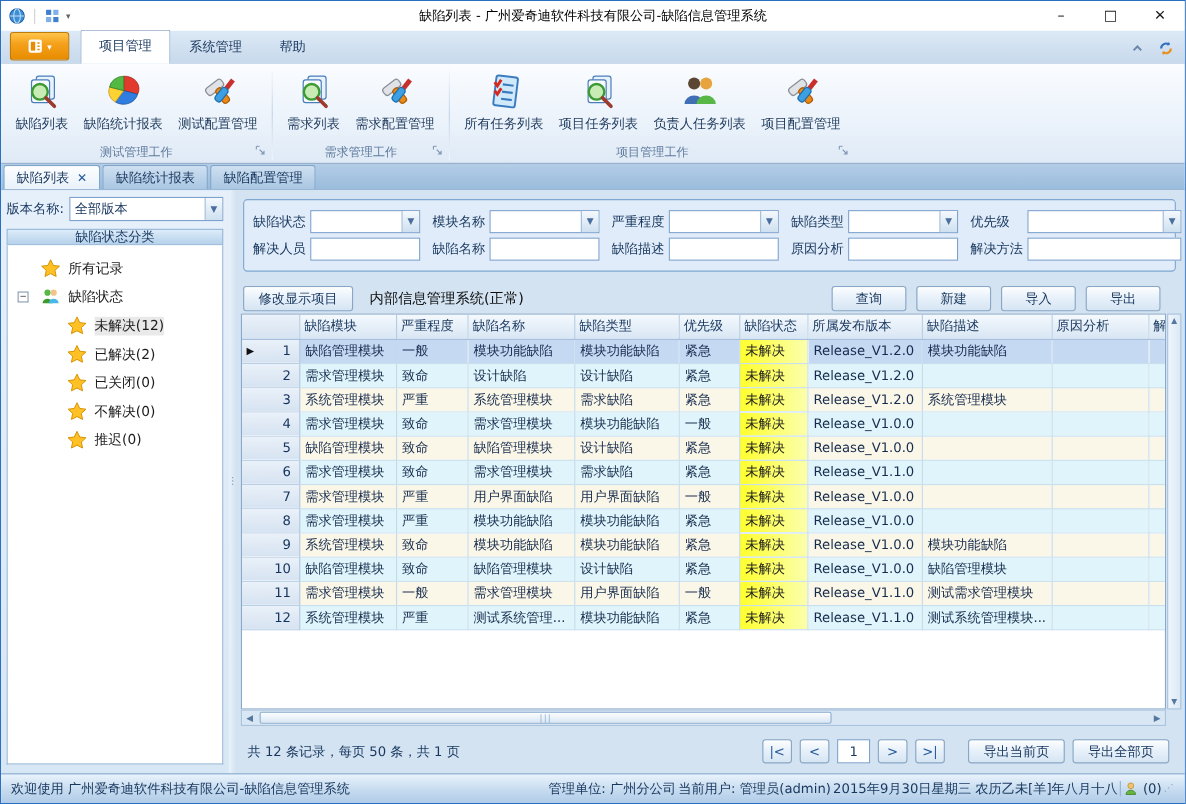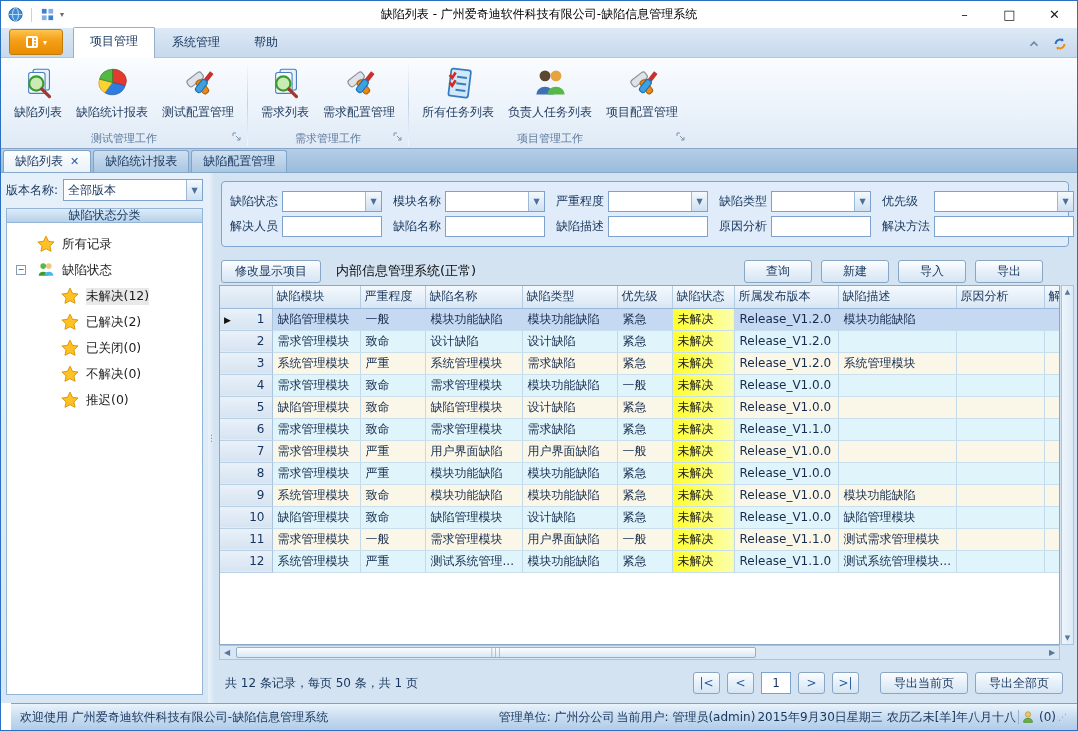--- a/index.html
+++ b/index.html
@@ -95,21 +95,21 @@
   .fpair{display:flex;align-items:center;margin-right:11px}
   .flabel{width:52px;white-space:nowrap;overflow:hidden}
   .fcombo{height:21px;background:#fff;border:1px solid #7da2ce;display:flex}
   .fcombo .cval{flex:1}
   .ftext{height:21px;background:#fff;border:1px solid #7da2ce}
 
   #toolbar-row{position:absolute;top:86px;left:6px;right:8px;height:24px;display:flex;align-items:center}
   .btn{height:23px;padding:0 13px;background:linear-gradient(#fdfeff,#e8f1fa 45%,#d6e5f3);
     border:1px solid #89a6c5;border-radius:3px;color:#17365d;display:flex;align-items:center;justify-content:center;white-space:nowrap}
   #system-status{margin-left:15px;font-weight:normal;color:#0d0d0d;font-size:13px}
-  .action-btns{margin-left:auto;display:flex;gap:9px;margin-right:26px}
+  .action-btns{margin-left:auto;display:flex;gap:9px;margin-right:14px}
   .action-btns .btn{width:68px}
 
   
   #grid-wrap{position:absolute;top:112px;left:4px;right:17px;bottom:58px;background:#fff;
     border:1px solid #8aa8c8;overflow:hidden}
   table{border-collapse:collapse;table-layout:fixed;width:894px}
   thead th{height:22px;background:linear-gradient(#f4f9fd,#d8e6f4);border-right:1px solid #b3cce2;
     border-bottom:1px solid #9db9d9;color:#17365d;font-weight:normal;text-align:left;padding:0 4px;white-space:nowrap;overflow:hidden}
   tbody td{height:22px;padding:0 5px;white-space:nowrap;overflow:hidden;color:#162c4e;
     border-right:1px solid #c3daea;border-bottom:1px solid #c9dfee}
@@ -131,21 +131,21 @@
     border:1px solid #8fb0d0;border-radius:2px;display:flex;align-items:center;justify-content:center;color:#8fb0d0;letter-spacing:1px}
 
   
   #pager{position:absolute;left:10px;right:8px;bottom:7px;height:26px;display:flex;align-items:center}
   .pager-right{margin-left:auto;display:flex;align-items:center;gap:7px;margin-right:6px}
   .navbtn{width:27px;height:22px;padding:0;color:#2a5d9e}
   #page-input{width:30px;height:22px;border:1px solid #7da2ce;text-align:center;font-family:inherit;font-size:12px;color:#17365d}
   .exportbtn{height:22px}
 
   
-  #statusbar{position:absolute;left:10px;right:0;bottom:0;height:27px;
+  #statusbar{position:absolute;left:0;right:0;bottom:0;height:27px;
     background:linear-gradient(#e9f3fc,#c3d9ee 60%,#b2cce8);border-top:1px solid #7ba3cc;
     display:flex;align-items:center;padding:0 9px;color:#17365d}
   .sb-right{margin-left:auto;display:flex;align-items:center;gap:2px}
   .sb-sep{width:1px;height:14px;background:#93b3d2}
   .sb-online{display:flex;align-items:center;gap:4px}
   .sb-online svg{width:14px;height:14px}
   .sb-grip{color:#8aa8c8;font-size:9px;letter-spacing:1px}
 </style>
 </head>
 <body>
@@ -311,20 +311,31 @@
                   <rect x="8" y="3" width="18" height="25" rx="2" fill="#cfe9fb" stroke="#3a7bbf" stroke-width="1.6"></rect>
                   <line x1="14" y1="10" x2="23" y2="10" stroke="#3a7bbf" stroke-width="1.8"></line>
                   <line x1="14" y1="16" x2="23" y2="16" stroke="#3a7bbf" stroke-width="1.8"></line>
                   <line x1="14" y1="22" x2="23" y2="22" stroke="#3a7bbf" stroke-width="1.8"></line>
                 </g>
                 <path d="M8 8l2.2 3 3.2-5" stroke="#d42a1e" stroke-width="2.4" fill="none"></path>
                 <path d="M8 15l2.2 3 3.2-5" stroke="#d42a1e" stroke-width="2.4" fill="none"></path>
               </svg>
             </span>
             <span class="lbl">所有任务列表</span>
+          </div>
+          <div class="bigbtn">
+            <span class="icon">
+              <svg viewBox="0 0 32 32">
+                <rect x="11" y="3" width="15" height="19" rx="2" fill="#e8f2fc" stroke="#4a7ebb"></rect>
+                <rect x="7" y="6" width="15" height="19" rx="2" fill="#f7fbff" stroke="#4a7ebb"></rect>
+                <circle cx="14" cy="16" r="6.5" fill="#c9ecb4" stroke="#3c9a35" stroke-width="2"></circle>
+                <line x1="19" y1="21" x2="26" y2="28" stroke="#9c3a2e" stroke-width="3" stroke-linecap="round"></line>
+              </svg>
+            </span>
+            <span class="lbl">项目任务列表</span>
           </div>
           <div class="bigbtn">
             <span class="icon">
               <svg viewBox="0 0 32 32">
                 <circle cx="11" cy="9" r="5" fill="#5a4631"></circle>
                 <path d="M3 26a8 7 0 0 1 16 0Z" fill="#3f6fb5"></path>
                 <circle cx="21" cy="9" r="5" fill="#e8a33d"></circle>
                 <path d="M13 26a8 7 0 0 1 16 0Z" fill="#57b847"></path>
               </svg>
             </span>

